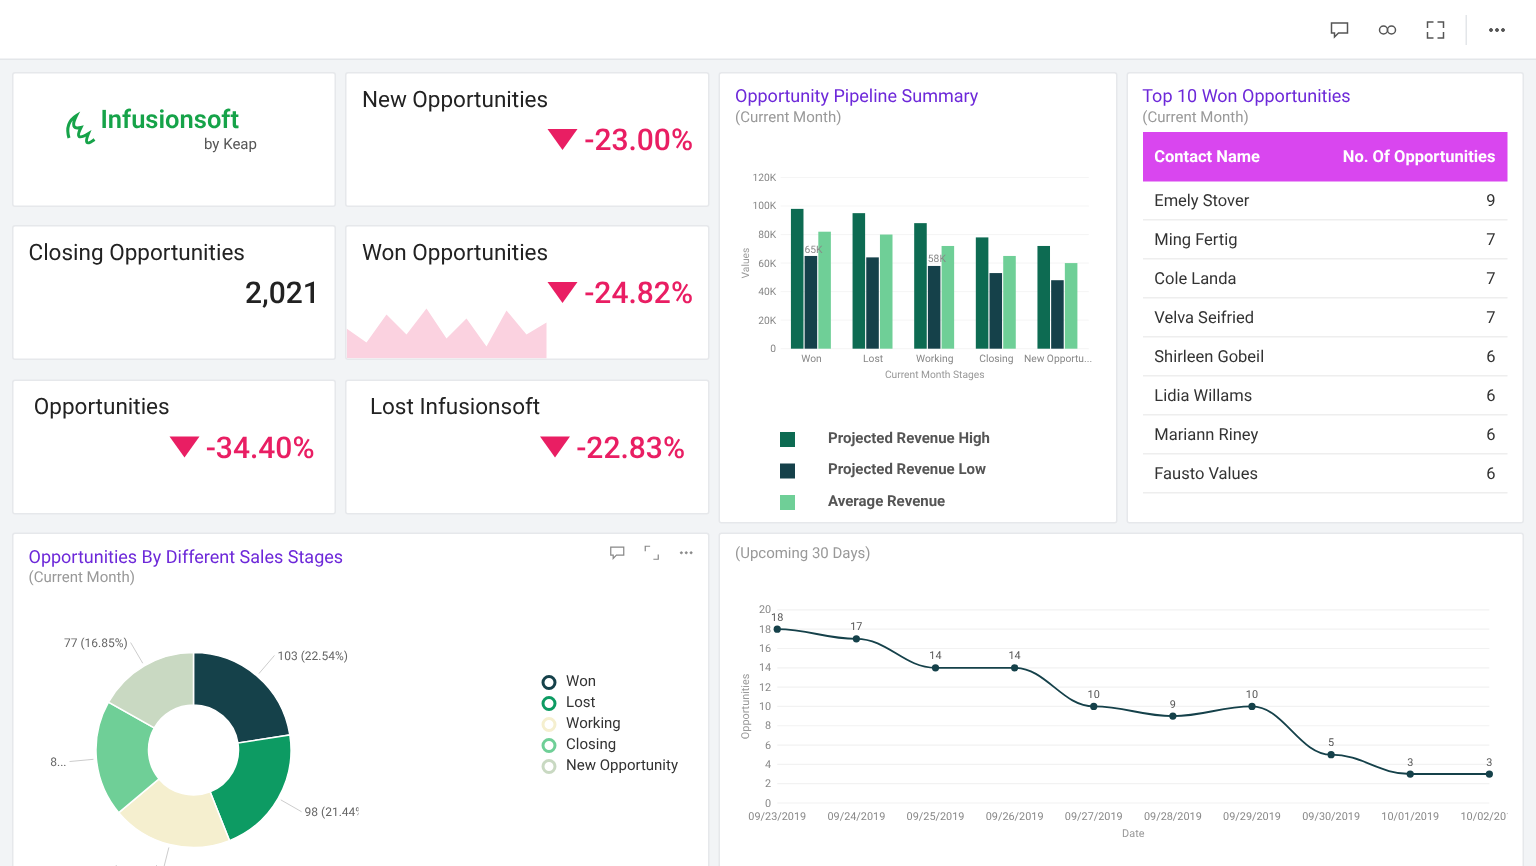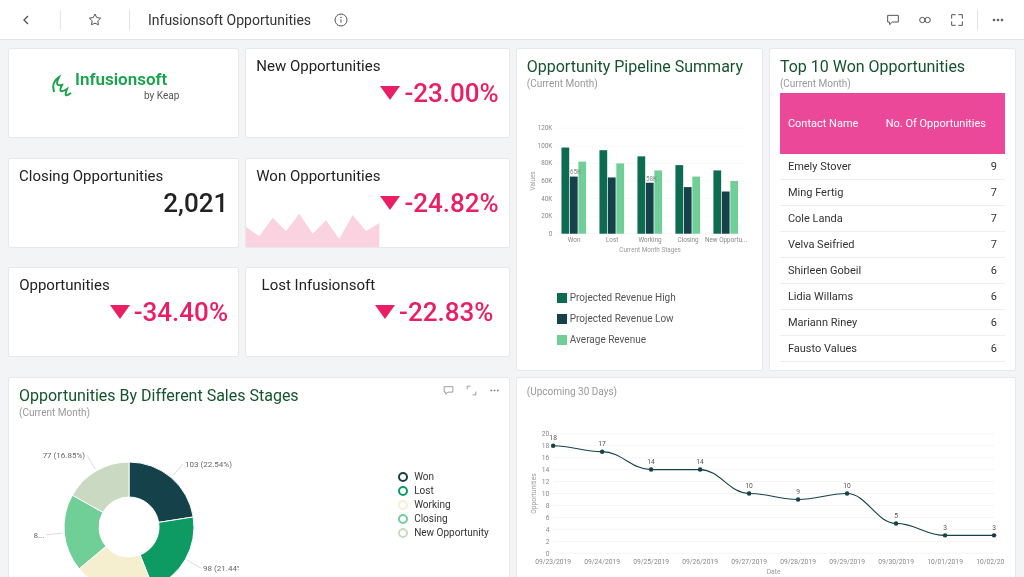--- a/index.html
+++ b/index.html
@@ -9,73 +9,51 @@
   .topbar .divider { width:1px; height:20px; background:#e3e6e9; margin:0 4px; }
   .topbar .title { font-size:14px; color:#333; }
   .topbar .spacer { flex:1; }
   .topbar .icon-btn { width:24px; height:24px; display:flex; align-items:center; justify-content:center; color:#555; cursor:pointer; margin:0 4px; }
   .topbar .icon-btn svg { width:16px; height:16px; stroke:#555; }
   .grid { padding:8px; display:grid; grid-template-columns: 1fr 1fr 2fr 2fr; grid-template-rows: auto auto auto auto; gap:6px; }
   .card { background:#fff; border:1px solid #e6e8eb; border-radius:2px; padding:8px 10px; position:relative; }
   .logo-card { grid-column:1; grid-row:1; display:flex; justify-content:center; height:90px; }
   .kpi { display:flex; flex-direction:row; justify-content:center; height:90px; }
   .kpi .label { font-size:15px; color:#222; margin-bottom:6px; white-space:nowrap; overflow:hidden; }
-  .kpi .value { font-size:26px; font-weight:500; display:flex; align-items:center; gap:4px; }
+  .kpi .value { font-size:20px; font-weight:500; display:flex; align-items:center; gap:4px; }
   .kpi .value.red { color:#e91e63; }
   .kpi .value.black { color:#222; }
   .tri-down { display:inline-block; width:0; height:0; border-left:10px solid transparent; border-right:10px solid transparent; border-top:14px solid #e91e63; }
   .spark { position:absolute; left:0; right:0; bottom:0; height:40px; opacity:0.2; }
-  .section-title { font-size:16px; color:#14532d; margin-bottom:2px; }
+  .section-title { font-size:12px; color:#6d28d9; margin-bottom:2px; }
   .section-sub { font-size:10px; color:#999; margin-bottom:4px; }
   .pipeline-card { grid-column:3; grid-row:1 / span 3; }
   .top10-card { grid-column:4; grid-row:1 / span 3; }
   .donut-card { grid-column:1 / span 2; grid-row:4; }
   .line-card { grid-column:3 / span 2; grid-row:4; }
   table.top10 { width:100%; border-collapse:collapse; font-size:11px; }
-  table.top10 th { background:#ec4899; color:#fff; text-align:left; padding:24px 8px; font-weight:400; }
-  table.top10 th:last-child { }
+  table.top10 th { background:#d946ef; color:#fff; text-align:left; padding:10px 8px; font-weight:700; }
+  table.top10 th:last-child { text-align:right; }
   table.top10 td { padding:6px 8px; border-bottom:1px solid #eee; }
   table.top10 td:last-child { text-align:right; }
   .legend { display:flex; flex-wrap:wrap; gap:10px; font-size:10px; color:#555; margin-top:6px; padding-left:30px; }
-  .legend-item { display:flex; align-items:center; gap:3px; }
+  .legend-item { display:flex; align-items:center; gap:22px;font-weight:bold; }
   .lg-sw { width:10px; height:10px; }
   .card-tools { position:absolute; top:6px; right:8px; display:flex; gap:10px; color:#888; }
   .card-tools svg { width:13px; height:13px; stroke:#888; }
   .axis-label { fill:#999; font-size:9px; }
   .tick { fill:#888; font-size:9px; }
   .donut-legend { position:absolute; right:20px; top:90px; font-size:10px; }
   .donut-legend div { display:flex; align-items:center; gap:6px; margin:3px 0; }
   .donut-legend .sw { width:10px; height:10px; border-radius:50%; border:2px solid; }
 </style>
 </head>
 <body>
 
 <div class="topbar">
-  <div class="left">
-    <div class="icon-btn">
-      <svg viewBox="0 0 24 24" fill="none" stroke-width="2">
-          <path d="M15 6l-6 6 6 6"></path>
-        </svg>
-    </div>
-    <div class="divider"></div>
-    <div class="icon-btn">
-      <svg viewBox="0 0 24 24" fill="none" stroke-width="1.5">
-          <path d="M12 3l2.6 5.3 5.9.9-4.3 4.1 1 5.8L12 16.8 6.8 19.1l1-5.8L3.5 9.2l5.9-.9L12 3z"></path>
-        </svg>
-    </div>
-    <div class="divider"></div>
-    <span class="title">Infusionsoft Opportunities</span>
-    <div class="icon-btn">
-      <svg viewBox="0 0 24 24" fill="none" stroke-width="1.5">
-          <circle cx="12" cy="12" r="9"></circle>
-          <line x1="12" y1="11" x2="12" y2="16"></line>
-          <circle cx="12" cy="8" r="0.5" fill="#555"></circle>
-        </svg>
-    </div>
-  </div>
   <div class="spacer"></div>
   <div class="icon-btn">
     <svg viewBox="0 0 24 24" fill="none" stroke-width="1.5">
         <path d="M4 5h16v10H11l-4 4v-4H4z"></path>
       </svg>
   </div>
   <div class="icon-btn">
     <svg viewBox="0 0 24 24" fill="none" stroke-width="1.5">
         <circle cx="8" cy="12" r="4"></circle>
         <circle cx="16" cy="12" r="4"></circle>

